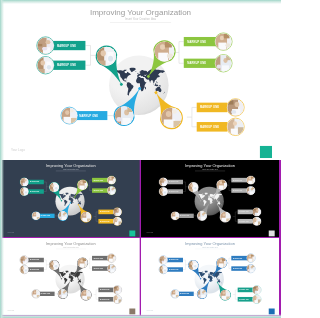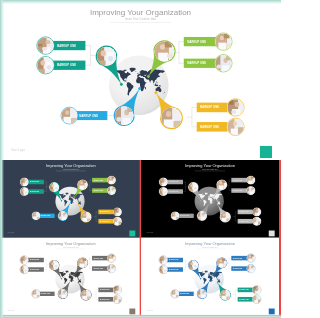--- a/index.html
+++ b/index.html
@@ -1,17 +1,17 @@
 <!DOCTYPE html>
 <html><head>
 <meta charset="utf-8">
 <style>
   html,body{margin:0;padding:0;width:281px;height:318px;overflow:hidden;background:#fff;
     font-family:"Liberation Sans",sans-serif;}
-  #page{position:relative;width:311px;height:318px;overflow:hidden;background:#ef4444;}
+  #page{position:relative;width:311px;height:318px;overflow:hidden;background:#a21caf;}
   .edge{position:absolute;pointer-events:none;z-index:40;}
   #edge-left{left:0;top:0;width:4px;height:318px;
     background:linear-gradient(to right,#9ED5C8 0%,#C9E6DE 35%,rgba(255,255,255,0) 100%);}
   #edge-right{right:0;top:0;width:4px;height:318px;
     background:linear-gradient(to left,#9ED5C8 0%,#C9E6DE 35%,rgba(255,255,255,0) 100%);}
   #edge-top{left:0;top:0;width:281px;height:4px;
     background:linear-gradient(to bottom,#9ED5C8 0%,#C9E6DE 35%,rgba(255,255,255,0) 100%);}
   #edge-bottom{left:0;bottom:0;width:281px;height:4px;
     background:linear-gradient(to top,#9ED5C8 0%,#C9E6DE 35%,rgba(255,255,255,0) 100%);}
   .slide{position:absolute;overflow:hidden;}

